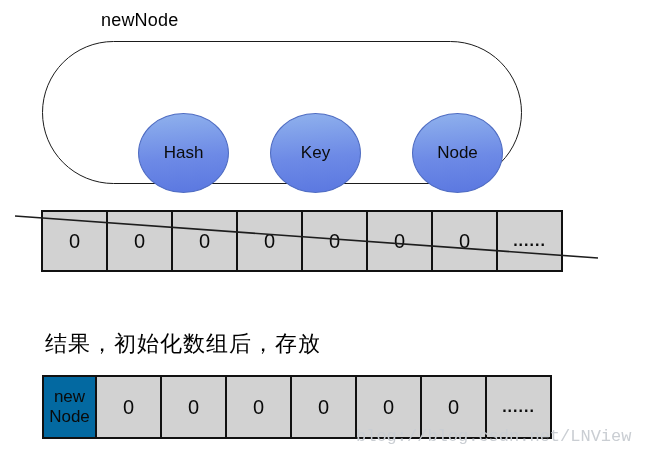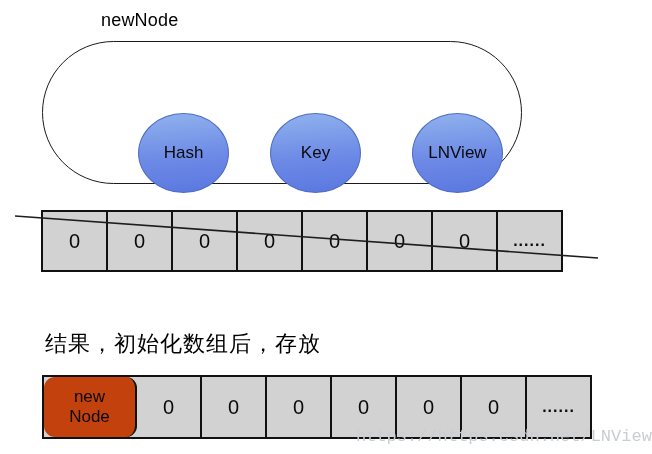--- a/index.html
+++ b/index.html
@@ -32,22 +32,22 @@
   .arr.bottom{left:42px;top:375px;}
   .cell{
     width:63px;height:58px;border-right:2px solid #111;background:#d2d2d2;
     display:flex;align-items:center;justify-content:center;
     font-size:20px;color:#0a0a0a;
   }
   .arr.bottom .cell{height:60px;}
   .cell:last-child{border-right:none;}
   .cell.dots{font-size:16px;letter-spacing:1px;font-weight:bold;}
   .cell.newnode{
-    background:#c2410c;font-size:17px;line-height:1.2;text-align:center;
-    padding:0 20px;width:51px;border-radius:11px;
+    background:#0369a1;font-size:17px;line-height:1.2;text-align:center;
+    padding:0 0;width:51px;
   }
   .caption{
     position:absolute;left:45px;top:329px;font-size:22px;font-weight:500;
     letter-spacing:1px;color:#000;
   }
   .strike-svg{
     position:absolute;left:0;top:0;z-index:3;pointer-events:none;
   }
   .watermark{
     position:absolute;left:356px;top:427px;z-index:5;
@@ -61,21 +61,21 @@
 <div class="page-title">newNode</div>
 
 <div class="stadium">
   <div class="ellipse hash">
     <span>Hash</span>
   </div>
   <div class="ellipse key">
     <span>Key</span>
   </div>
   <div class="ellipse value">
-    <span>LNView</span>
+    <span>Node</span>
   </div>
 </div>
 
 <div class="arr top">
   <div class="cell">0</div>
   <div class="cell">0</div>
   <div class="cell">0</div>
   <div class="cell">0</div>
   <div class="cell">0</div>
   <div class="cell">0</div>
@@ -93,13 +93,13 @@
   <div class="cell newnode">new Node</div>
   <div class="cell">0</div>
   <div class="cell">0</div>
   <div class="cell">0</div>
   <div class="cell">0</div>
   <div class="cell">0</div>
   <div class="cell">0</div>
   <div class="cell dots">......</div>
 </div>
 
-<div class="watermark">https://https.csdn.net/LNView</div>
+<div class="watermark">blog://blog.csdn.net/LNView</div>
 
 </body></html>

